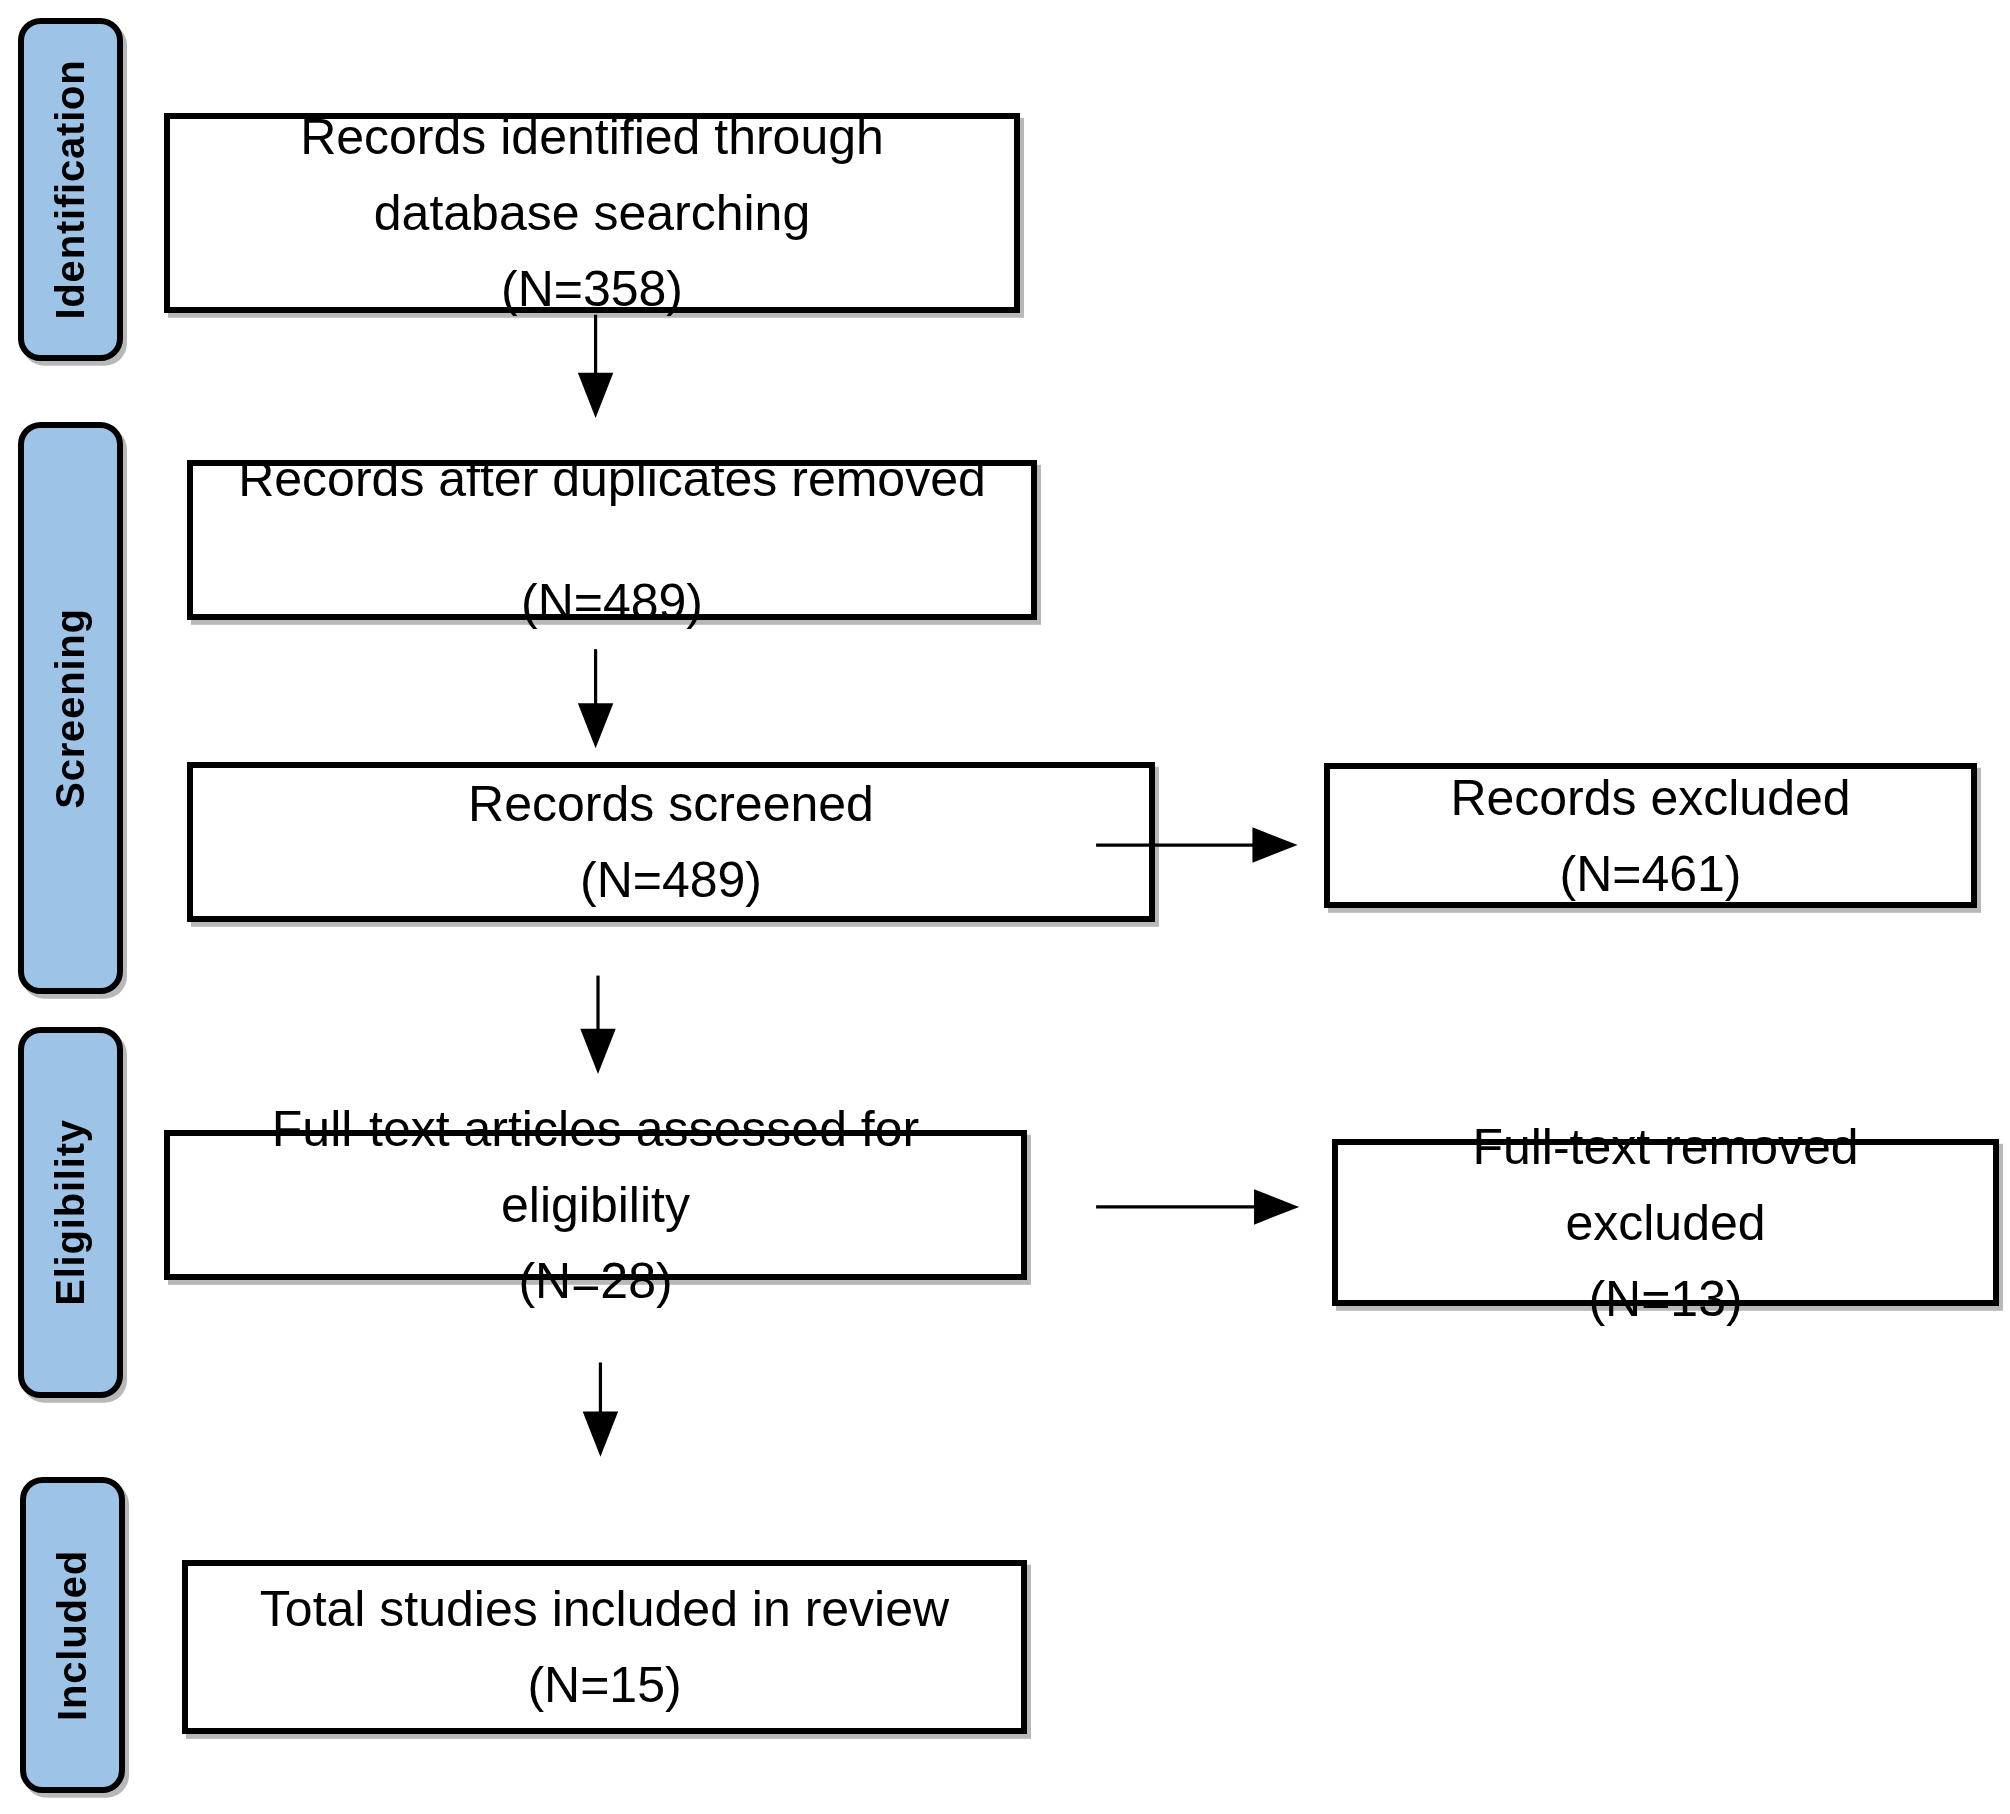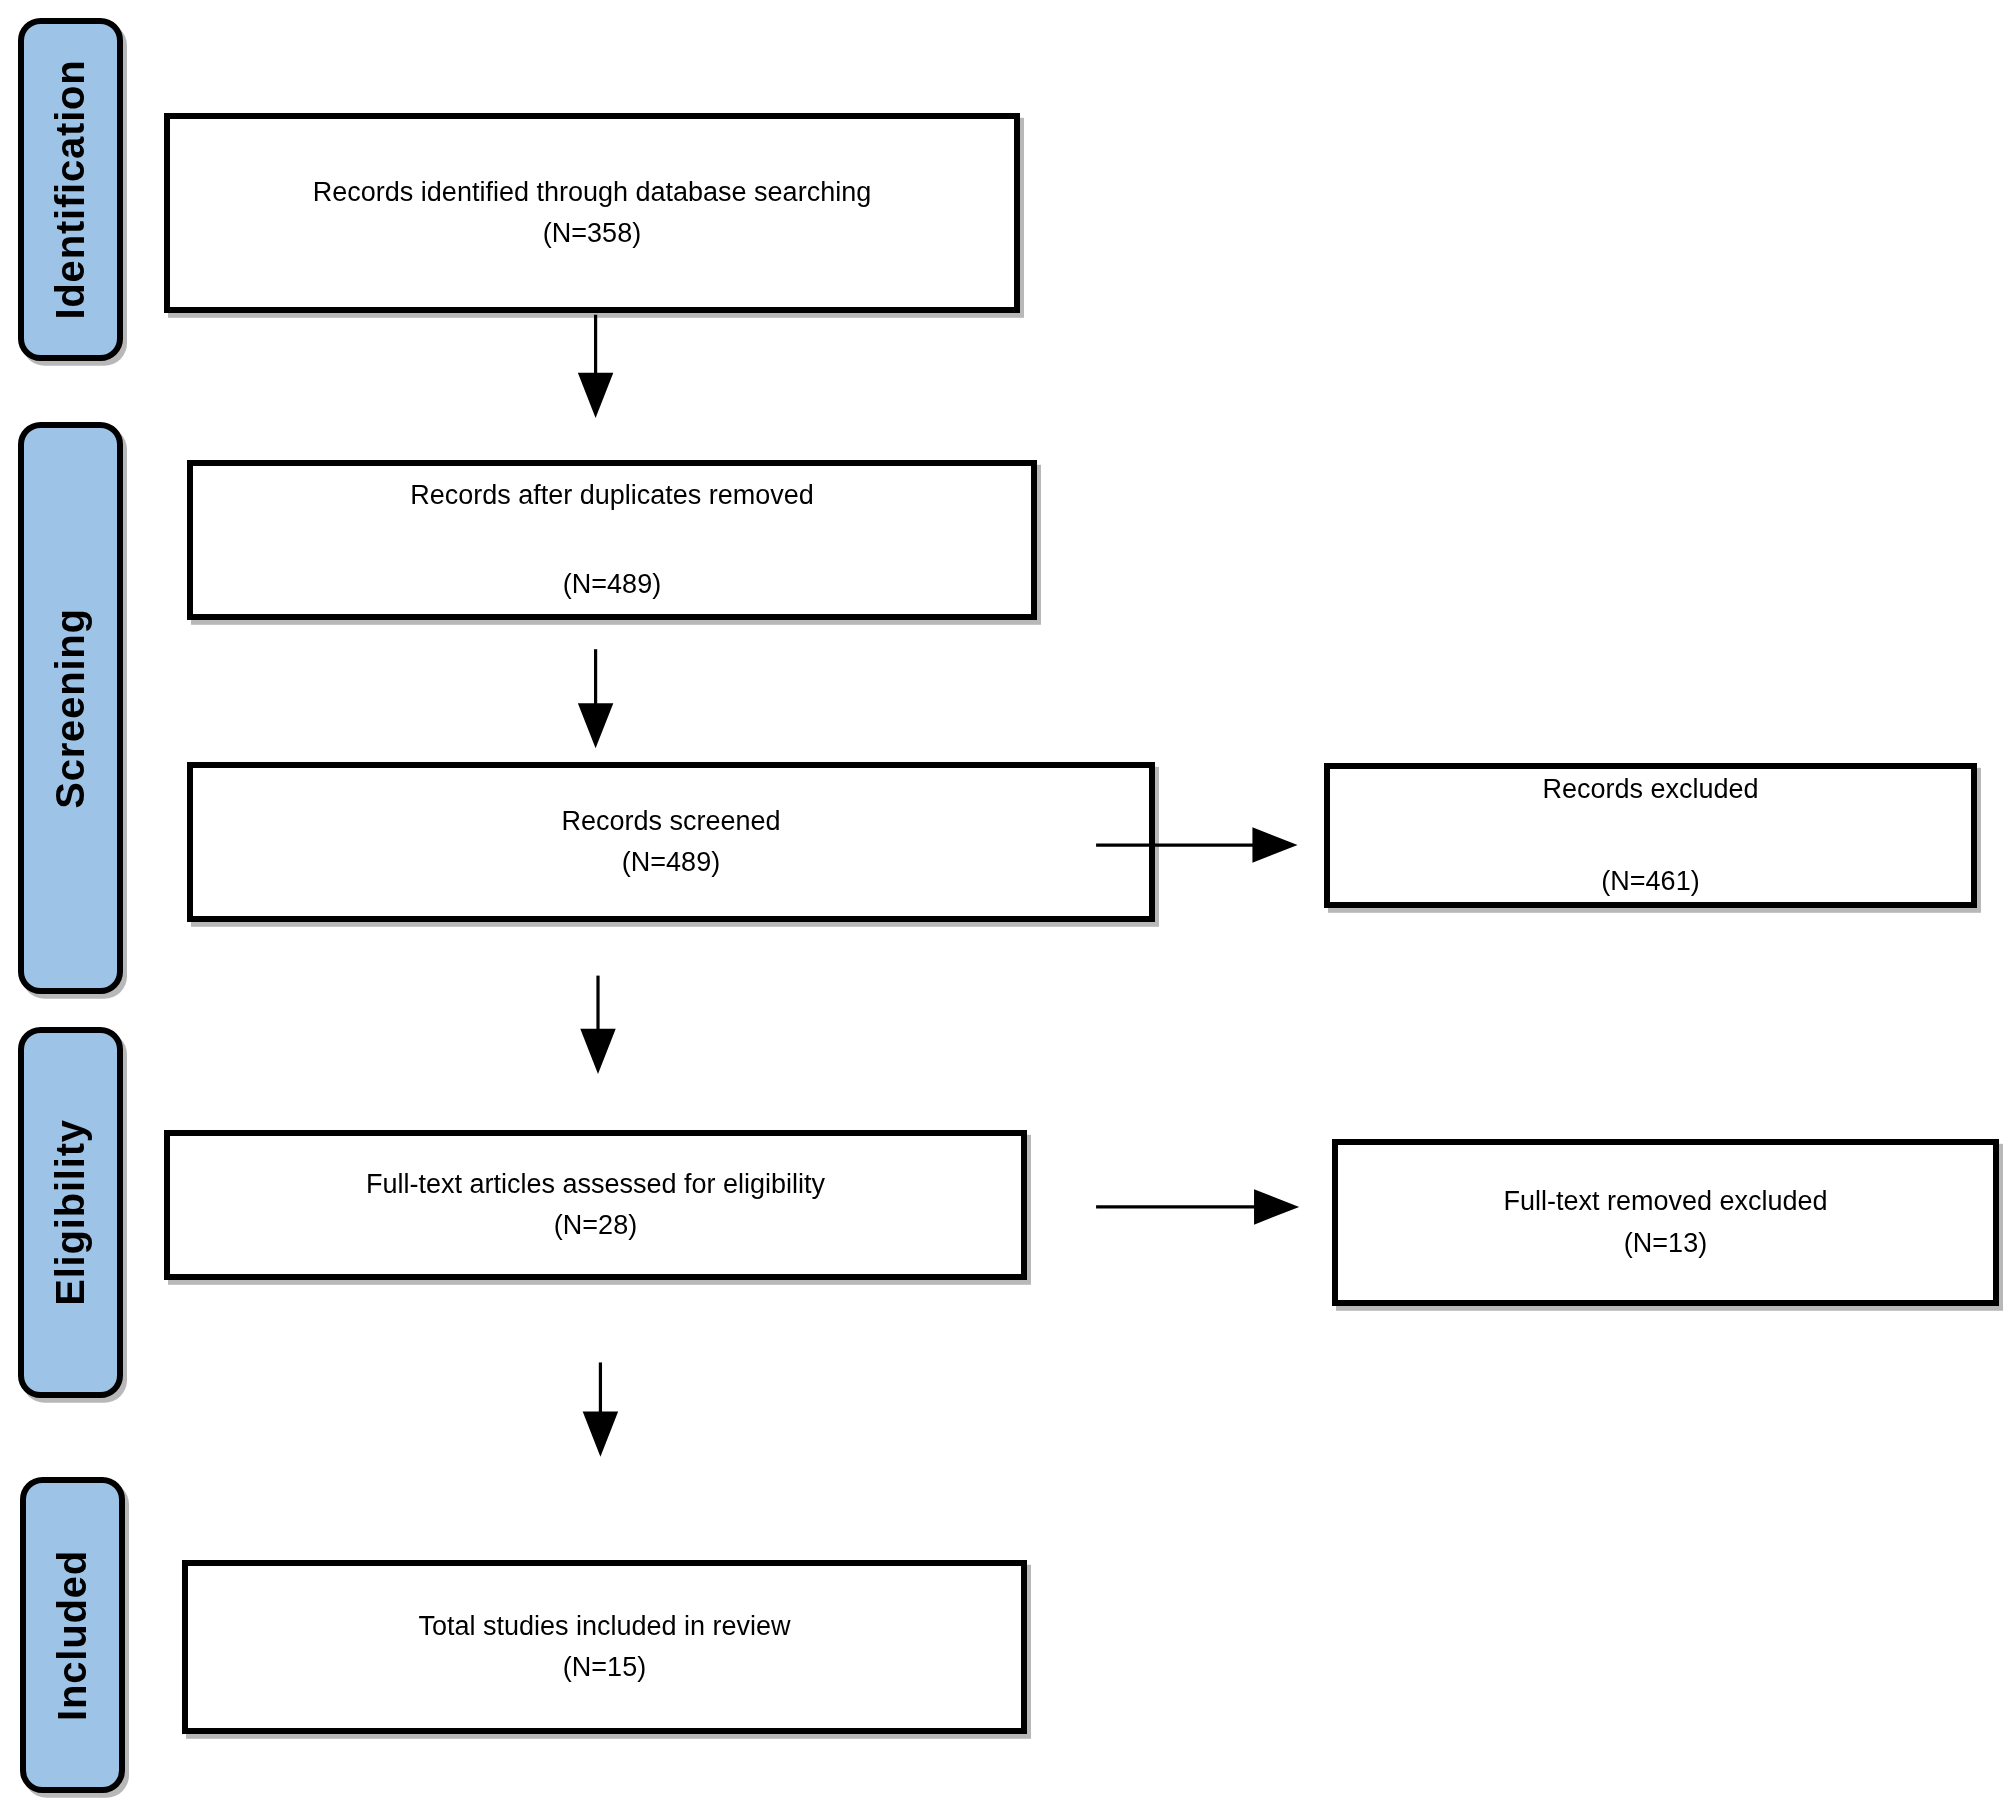--- a/index.html
+++ b/index.html
@@ -43,21 +43,21 @@
     position: absolute;
     background: var(--box-fill, #ffffff);
     border: 6.4px solid var(--box-border, #000000);
     box-shadow: 4px 4.8px 0 rgba(0,0,0,0.28);
     box-sizing: border-box;
     display: flex;
     flex-direction: column;
     align-items: center;
     justify-content: center;
     text-align: center;
-    font-size: 27px;
+    font-size: 50px;
     line-height: 1.52;
   }
   .fbox .bx-text, .fbox .bx-count {
     width: 100%;
   }
 
   .arrow-layer {
     position: absolute;
     left: 0;
     top: 0;
@@ -92,21 +92,21 @@
   <div class="fbox" style="left:187px; top:460px; width:850px; height:160px; padding:0 32px;gap:47px;">
     <div class="bx-text">Records after duplicates removed</div>
     <div class="bx-count">(N=489)</div>
   </div>
 
   <div class="fbox" style="left:187px; top:762px; width:968px; height:160px; padding:0 32px;">
     <div class="bx-text">Records screened</div>
     <div class="bx-count">(N=489)</div>
   </div>
 
-  <div class="fbox" style="left:1324px; top:763px; width:653px; height:145px; padding:0 32px;justify-content:space-between;">
+  <div class="fbox" style="left:1324px; top:763px; width:653px; height:145px; padding:0 32px;">
     <div class="bx-text">Records excluded</div>
     <div class="bx-count">(N=461)</div>
   </div>
 
   <div class="fbox" style="left:164px; top:1130px; width:863px; height:150px; padding:0 48px;">
     <div class="bx-text">Full-text articles assessed for eligibility</div>
     <div class="bx-count">(N=28)</div>
   </div>
 
   <div class="fbox" style="left:1332px; top:1139px; width:667px; height:167px; padding:0 32px;">

